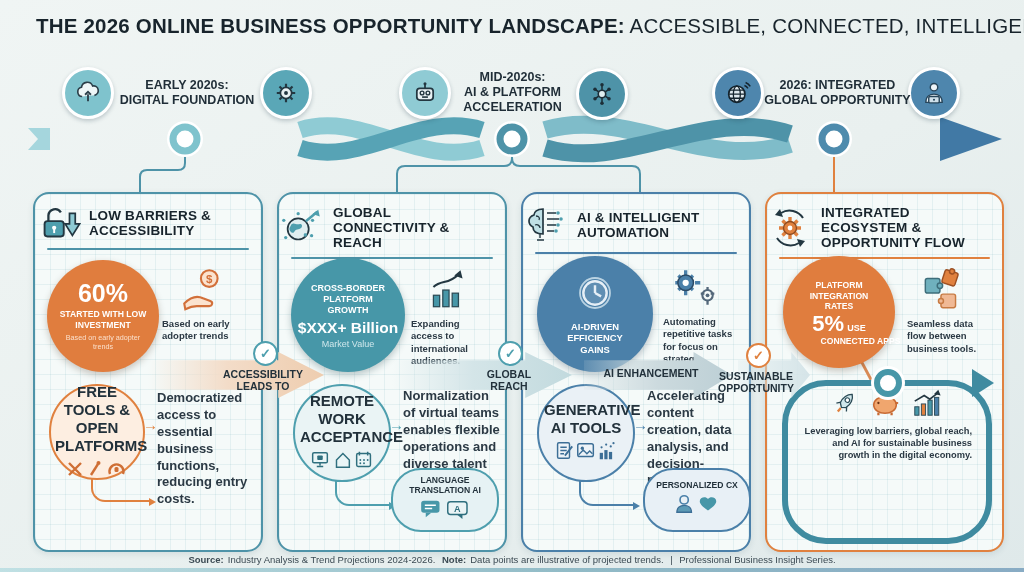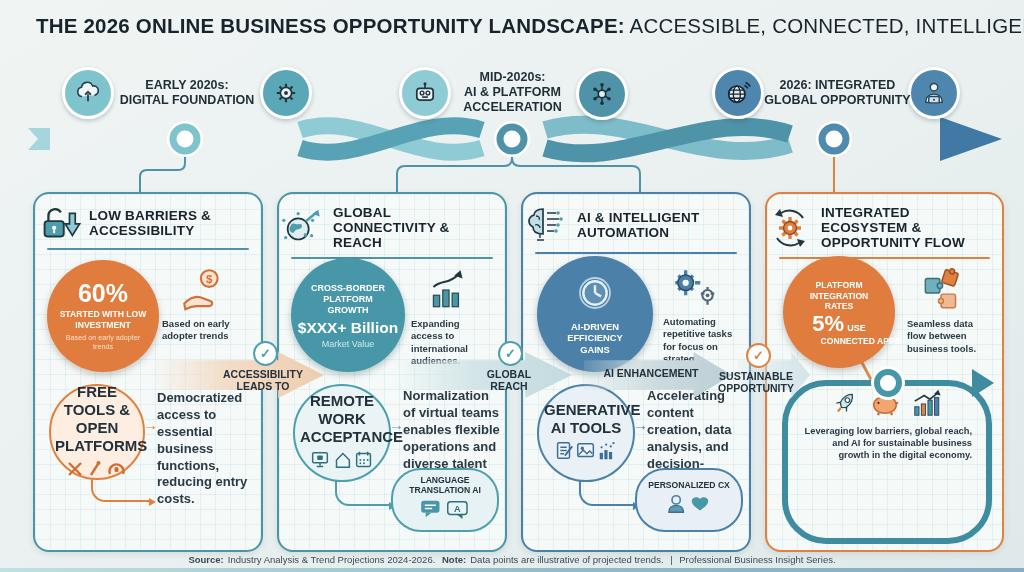--- a/index.html
+++ b/index.html
@@ -398,21 +398,21 @@
               <circle cx="55" cy="5" r="1.2"></circle>
               <circle cx="60" cy="7" r="1.2"></circle>
               <circle cx="63" cy="3.5" r="1.2"></circle>
             </g>
           </svg>
       </span>
     </div>
     <span class="mini-arrow" style="left:110px;top:222px;color:#4b80a9;">→</span>
     <div class="bubble-cap" style="left:124px;top:194px;width:96px;">Accelerating content creation, data analysis, and decision-making.</div>
     <div class="elbow blue" style="left:56px;top:282px;width:52px;height:28px;"></div>
-    <div class="badge blue" style="left:112px;top:274px;width:104px;height:60px;">
+    <div class="badge blue" style="left:120px;top:274px;width:104px;height:60px;">
       <div class="badge-label">PERSONALIZED CX</div>
       <span>
         <svg width="52" height="22" viewBox="0 0 52 24">
             <circle cx="12" cy="7.5" r="4.5" fill="#eaf1f6" stroke="#4b80a9" stroke-width="1.8"></circle>
             <path d="M4 21c0-5 3.8-7.5 8-7.5s8 2.5 8 7.5z" fill="#5c9ab5" stroke="#3c6e96" stroke-width="1.4"></path>
             <path d="M38 6.5c2.5-3.5 9-2 9 2.5 0 3.6-5 7.5-9 10-4-2.5-9-6.4-9-10 0-4.5 6.5-6 9-2.5z" fill="#4797a8"></path>
           </svg>
       </span>
     </div>
   </div>

